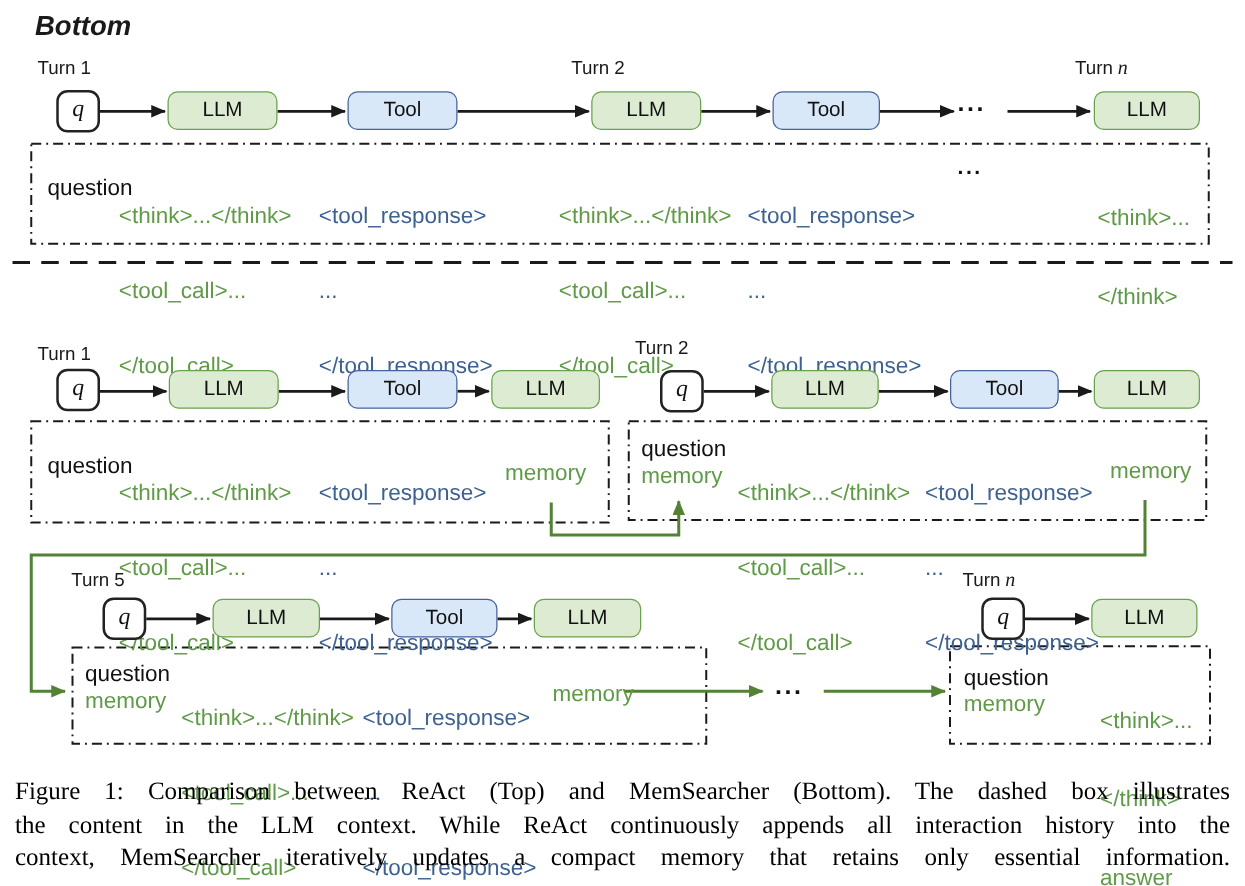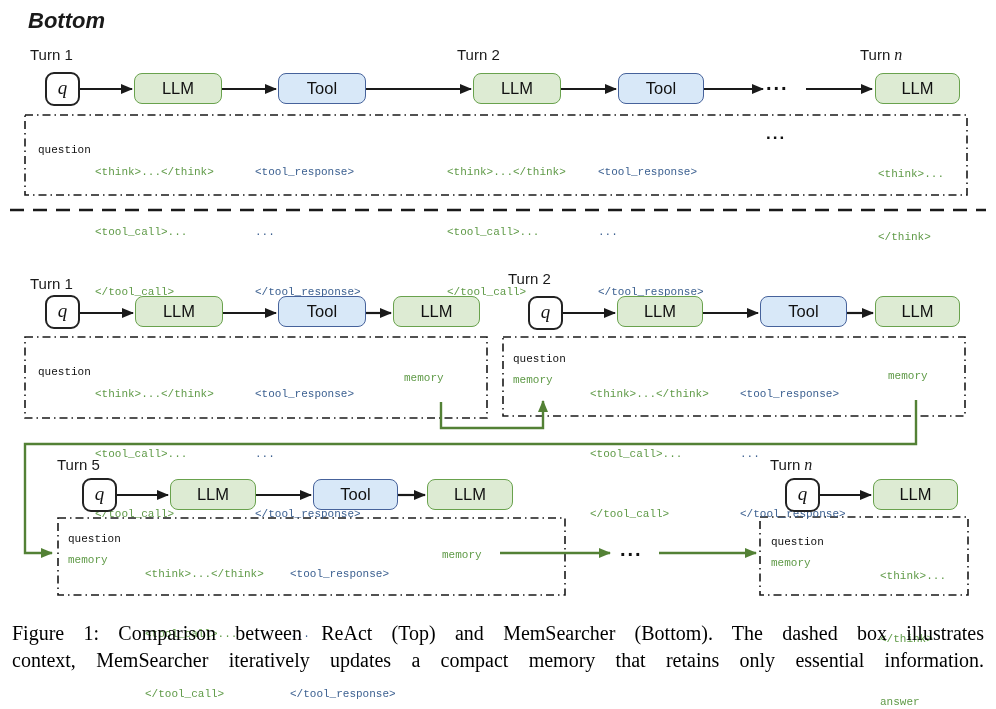--- a/index.html
+++ b/index.html
@@ -9,21 +9,21 @@
   .sec-title{position:absolute;font-style:italic;font-weight:bold;font-size:22px;color:var(--ink,#1a1a1a);}
   .turn{position:absolute;font-size:15px;color:var(--ink,#1a1a1a);white-space:pre;}
   .mathvar{font-family:"Liberation Serif",serif;font-style:italic;margin-left:4px;font-size:16px;}
   .box{position:absolute;display:flex;align-items:center;justify-content:center;
        border-radius:8px;font-size:16.5px;box-sizing:border-box;color:#111;}
   .box.llm{background:var(--llm-fill,#ddebd3);border:1.8px solid var(--llm-border,#69a24d);}
   .box.tool{background:var(--tool-fill,#d8e8f8);border:1.8px solid var(--tool-border,#46629b);}
   .qbox{position:absolute;display:flex;align-items:center;justify-content:center;background:#fff;
         border:2px solid var(--q-border,#222222);border-radius:9px;box-sizing:border-box;
         font-family:"Liberation Serif",serif;font-style:italic;font-size:19px;padding-bottom:2px;color:#111;}
-  .ctx{position:absolute;font-size:11px;line-height:20px;white-space:pre;color:#111;font-family:Liberation Mono, monospace;}
+  .ctx{position:absolute;font-size:18px;line-height:20px;white-space:pre;color:#111;}
   .ctx.green, .green-txt{color:var(--green-text,#5f9a47);}
   .ctx.blue{color:var(--blue-text,#3d6191);}
   .dots{position:absolute;font-weight:bold;font-size:20px;letter-spacing:2px;color:#111;white-space:pre;}
   .dots.small{font-size:17px;}
   .caption{position:absolute;left:12px;top:620px;width:972px;font-family:"Liberation Serif",serif;
            font-size:20px;line-height:26.5px;color:#000;}
   .cap-line{text-align:justify;text-align-last:justify;}
   
   .dashrect{fill:none;stroke:var(--ink,#1a1a1a);stroke-width:1.6;stroke-dasharray:8 4 1.5 4;}
   .sep{stroke:var(--ink,#1a1a1a);stroke-width:2.5;stroke-dasharray:14 9;fill:none;}
@@ -193,16 +193,17 @@
   <div class="ctx" style="left:771px;top:532px;">question</div>
   <div class="ctx green" style="left:771px;top:553px;">memory</div>
   <div class="ctx green" style="left:880px;top:524px;line-height:21px;">
     <div>&lt;think&gt;...</div>
     <div>&lt;/think&gt;</div>
     <div>answer</div>
   </div>
 
   <div class="caption">
     <div class="cap-line">Figure 1: Comparison between ReAct (Top) and MemSearcher (Bottom). The dashed box illustrates</div>
+    <div class="cap-line">the content in the LLM context. While ReAct continuously appends all interaction history into the</div>
     <div class="cap-line">context, MemSearcher iteratively updates a compact memory that retains only essential information.</div>
   </div>
 
 </div>
 
 </body></html>

